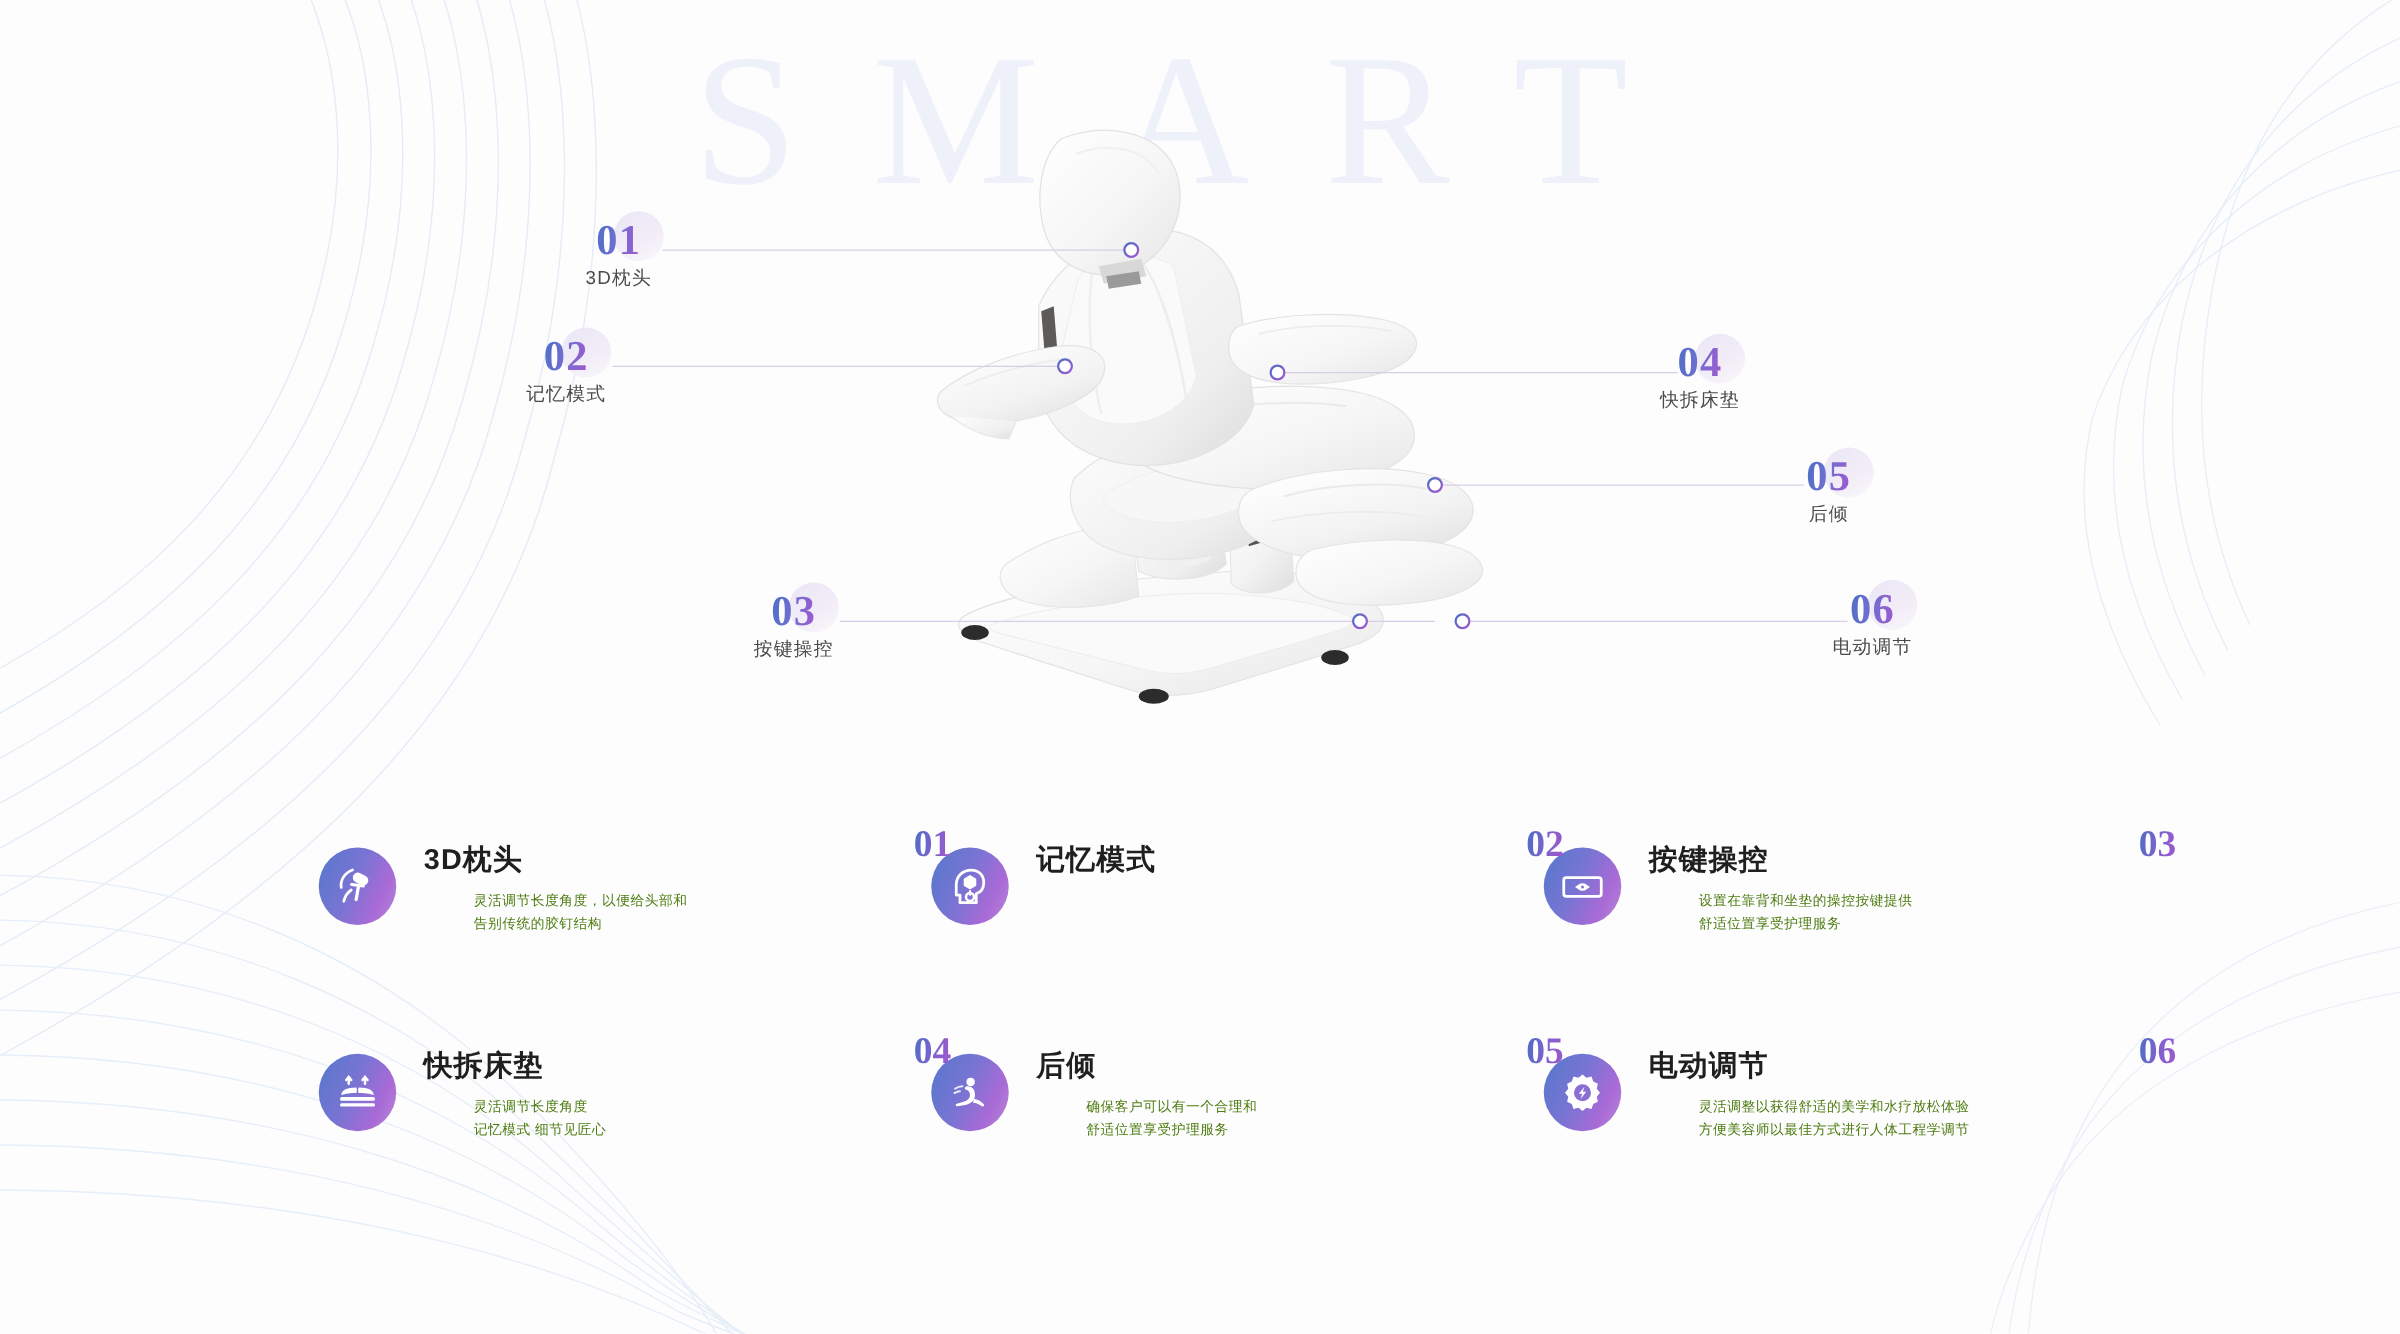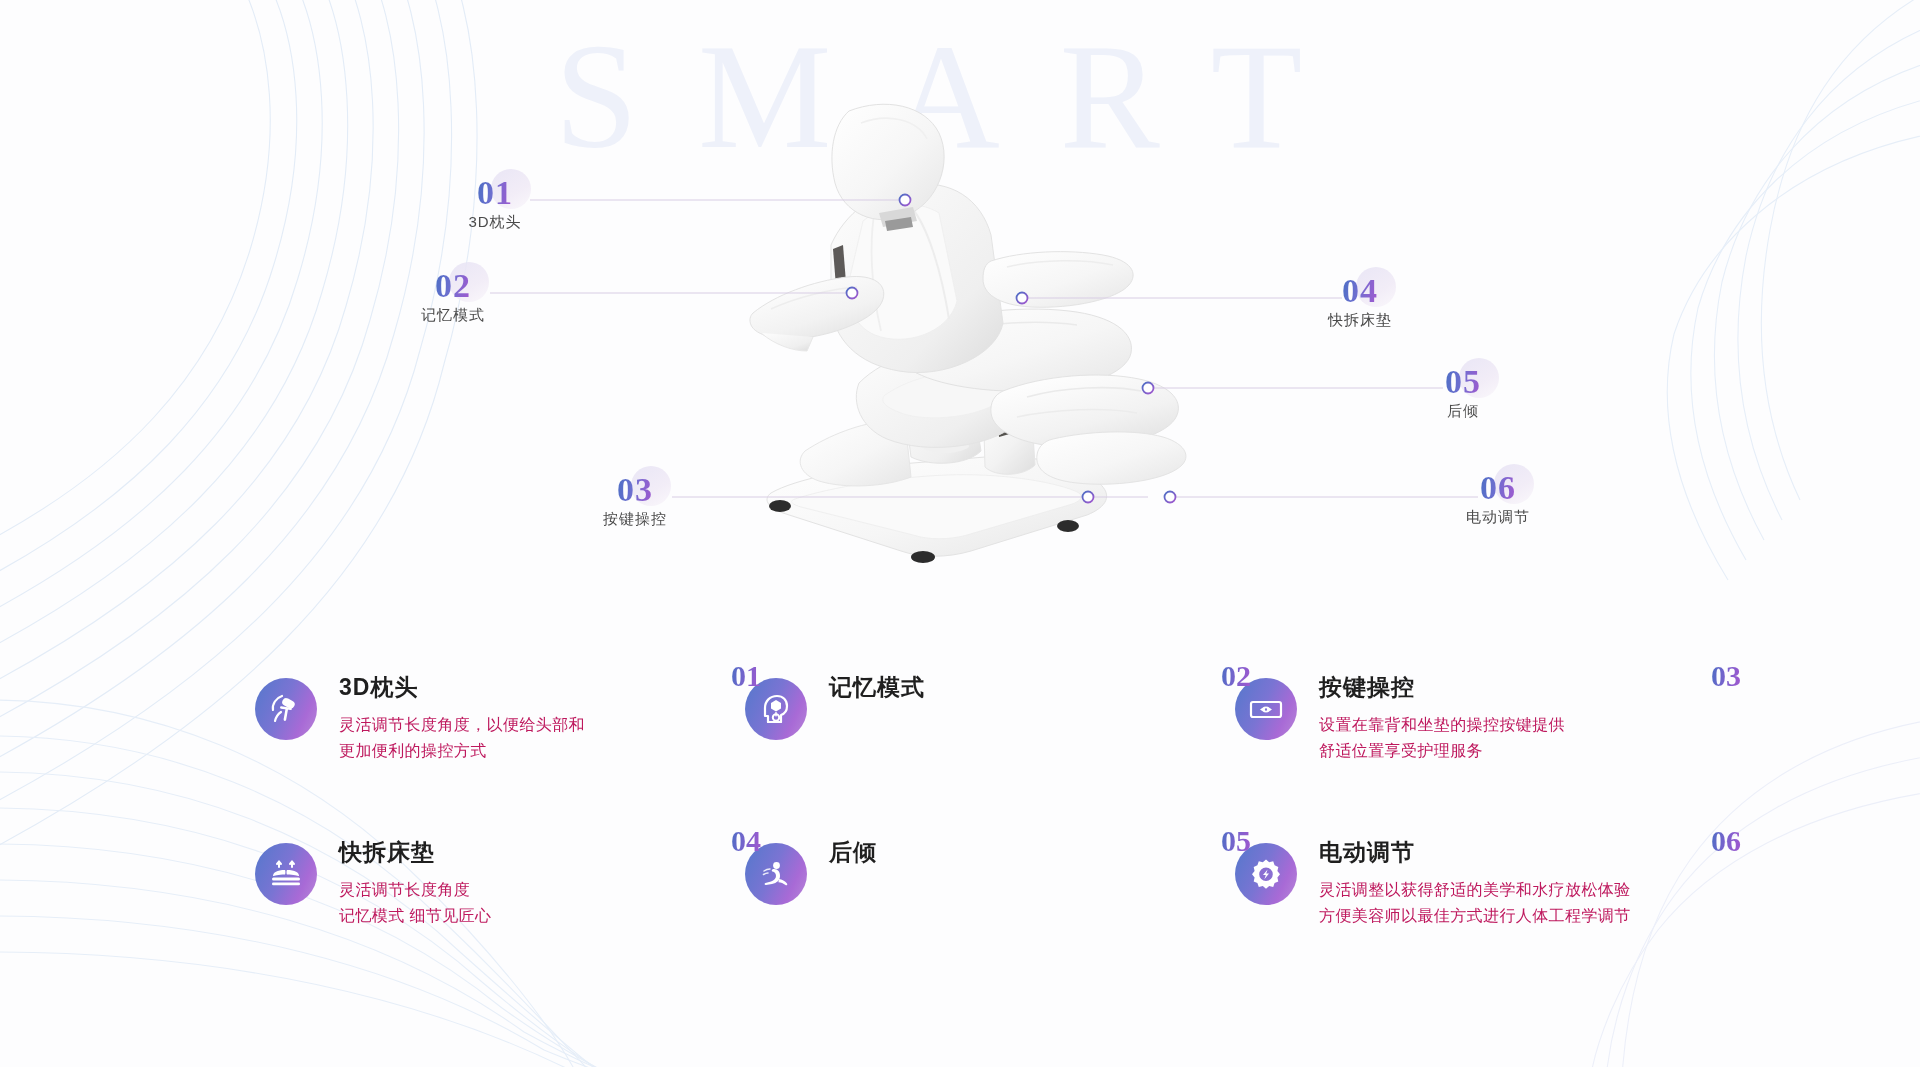--- a/index.html
+++ b/index.html
@@ -95,22 +95,23 @@
     letter-spacing:0px;
     z-index:2;
   }
   .feat-text { margin-left:22px; padding-top:2px; }
   .feat-title {
     font-size:23px; font-weight:700; color:#1f1f1f;
     letter-spacing:1px; line-height:1.2;
   }
   .feat-desc {
     margin-top:10px;
-    font-size:16px; color:#be185d; line-height:1.65;
+    font-size:11px; color:#4d7c0f; line-height:1.65;
     letter-spacing:.4px;
+    margin-left:40px;
   }
   .feat-desc div { white-space:nowrap; }
 </style>
 </head>
 <body>
 
 <div id="stage">
 
   <div class="bg-waves">
     <svg viewBox="0 0 1920 1067" preserveAspectRatio="none" aria-hidden="true">
@@ -298,21 +299,21 @@
             <rect x="18.6" y="19" width="2.6" height="13" rx="1.3" transform="rotate(10 20 25)"></rect>
             <rect x="14" y="18" width="12" height="2.4" rx="1.2" transform="rotate(8 20 19)"></rect>
           </g>
         </svg>
       </div>
       <span class="feat-badge">01</span>
       <div class="feat-text">
         <div class="feat-title">3D枕头</div>
         <div class="feat-desc">
           <div>灵活调节长度角度，以便给头部和</div>
-          <div>更加便利的操控方式</div>
+          <div>告别传统的胶钉结构</div>
         </div>
       </div>
     </div>
 
     <div class="feature">
       <div class="feat-icon">
         <svg width="40" height="40" viewBox="0 0 40 40" aria-hidden="true">
           <g fill="none" stroke="#ffffff" stroke-width="2.2" stroke-linejoin="round" stroke-linecap="round">
             <path d="M12,33 L12,27 L9,27 L9,19 C9,12 14,7 21,7 C27,7 31,11 31,17 C31,22 28,25 25,26 L25,33"></path>
             <path d="M25,33 L12,33"></path>
@@ -389,20 +390,24 @@
           </g>
           <g stroke="#ffffff" stroke-width="1.5" stroke-linecap="round" fill="none" opacity=".85">
             <path d="M8,17 C10,15.6 12,15 14,15"></path>
             <path d="M7.5,20.5 C9,19.6 10.6,19 12,19"></path>
           </g>
         </svg>
       </div>
       <span class="feat-badge">05</span>
       <div class="feat-text">
         <div class="feat-title">后倾</div>
+        <div class="feat-desc">
+          <div>确保客户可以有一个合理和</div>
+          <div>舒适位置享受护理服务</div>
+        </div>
       </div>
     </div>
 
     <div class="feature">
       <div class="feat-icon">
         <svg width="40" height="40" viewBox="0 0 40 40" aria-hidden="true">
           <g fill="#ffffff">
             <path d="M20,5.5 L23.2,8.2 L27.2,7.2 L28.6,11.2 L32.3,12.9 L31.4,17 L34,20.2 L31.4,23.4 L32.3,27.4 L28.6,29.1 L27.2,33.1 L23.2,32.1 L20,34.8 L16.8,32.1 L12.8,33.1 L11.4,29.1 L7.7,27.4 L8.6,23.4 L6,20.2 L8.6,17 L7.7,12.9 L11.4,11.2 L12.8,7.2 L16.8,8.2 Z"></path>
           </g>
           <circle cx="20" cy="20.2" r="7.6" fill="none" stroke="#9a74d6" stroke-width="0"></circle>

